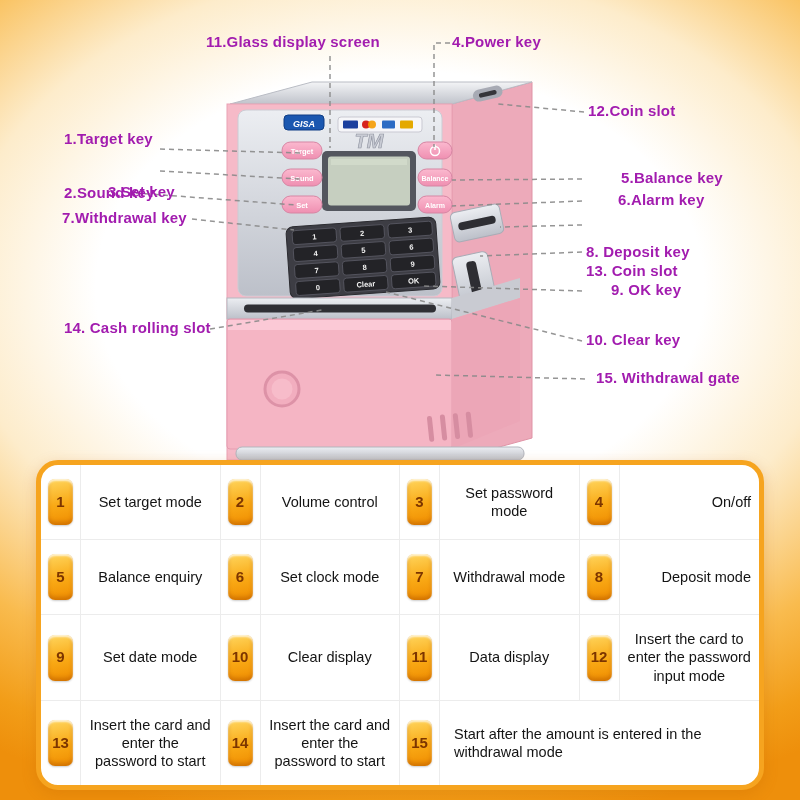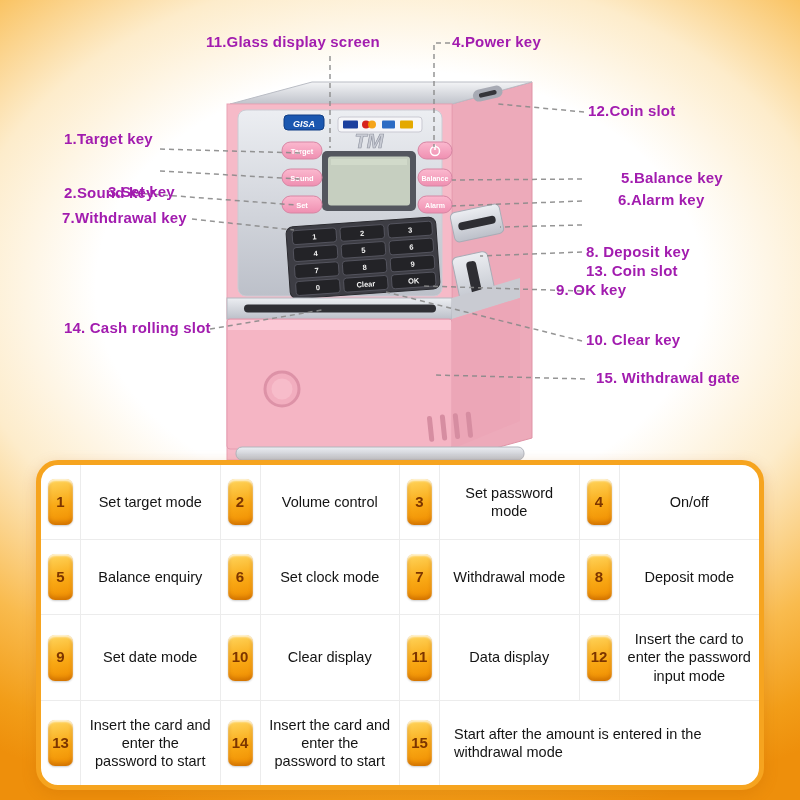--- a/index.html
+++ b/index.html
@@ -34,21 +34,21 @@
     grid-template-rows:75px 75px 86px 1fr;
     box-shadow:0 4px 14px rgba(190,100,0,.25);
   }
   .cell{
     display:flex;align-items:center;justify-content:center;
     border-right:1px solid #ececec;border-bottom:1px solid #ececec;
     font-size:14.5px;color:#141414;text-align:center;
     padding:4px 8px;box-sizing:border-box;line-height:1.25;
   }
   .cell.badge-cell{padding:0;}
-  .cell.lc{border-right:none;}
+  .cell.lc{border-right:none;justify-content:flex-end;}
   .cell.lr{border-bottom:none;}
   .cell.wide{grid-column:span 3;justify-content:flex-start;text-align:left;padding-left:14px;padding-right:18px;}
   .badge{
     width:25px;height:46px;border-radius:7px;
     background:linear-gradient(168deg,#ffd65e 0%,#f9a915 55%,#ef8c00 100%);
     display:flex;align-items:center;justify-content:center;
     font-weight:700;font-size:15px;color:#7c3500;
     box-shadow:inset 0 2px 2px rgba(255,255,255,.75), inset 0 -3px 4px rgba(170,80,0,.45), 0 1px 2px rgba(0,0,0,.2);
   }
 </style>
@@ -205,21 +205,21 @@
   <div class="callout" style="left:452px;top:33px;">4.Power key</div>
   <div class="callout" style="left:588px;top:102px;">12.Coin slot</div>
   <div class="callout" style="left:64px;top:130px;">1.Target key</div>
   <div class="callout" style="left:64px;top:161px;margin-top:23px;">2.Sound key</div>
   <div class="callout" style="left:64px;top:183px;margin-left:44px;">3.Set key</div>
   <div class="callout" style="left:621px;top:169px;">5.Balance key</div>
   <div class="callout" style="left:618px;top:191px;text-align:center;">6.Alarm key</div>
   <div class="callout" style="left:62px;top:209px;">7.Withdrawal key</div>
   <div class="callout" style="left:586px;top:215px;margin-top:47px;">13. Coin slot</div>
   <div class="callout" style="left:586px;top:243px;">8. Deposit key</div>
-  <div class="callout" style="left:556px;top:281px;">9. OK key</div>
+  <div class="callout" style="left:611px;top:281px;">9. OK key</div>
   <div class="callout" style="left:586px;top:331px;">10. Clear key</div>
   <div class="callout" style="left:64px;top:319px;">14. Cash rolling slot</div>
   <div class="callout" style="left:596px;top:369px;">15. Withdrawal gate</div>
 
   <div class="fn-table">
 
     <div class="cell badge-cell">
         <span class="badge">1</span>
       </div>
     <div class="cell">

